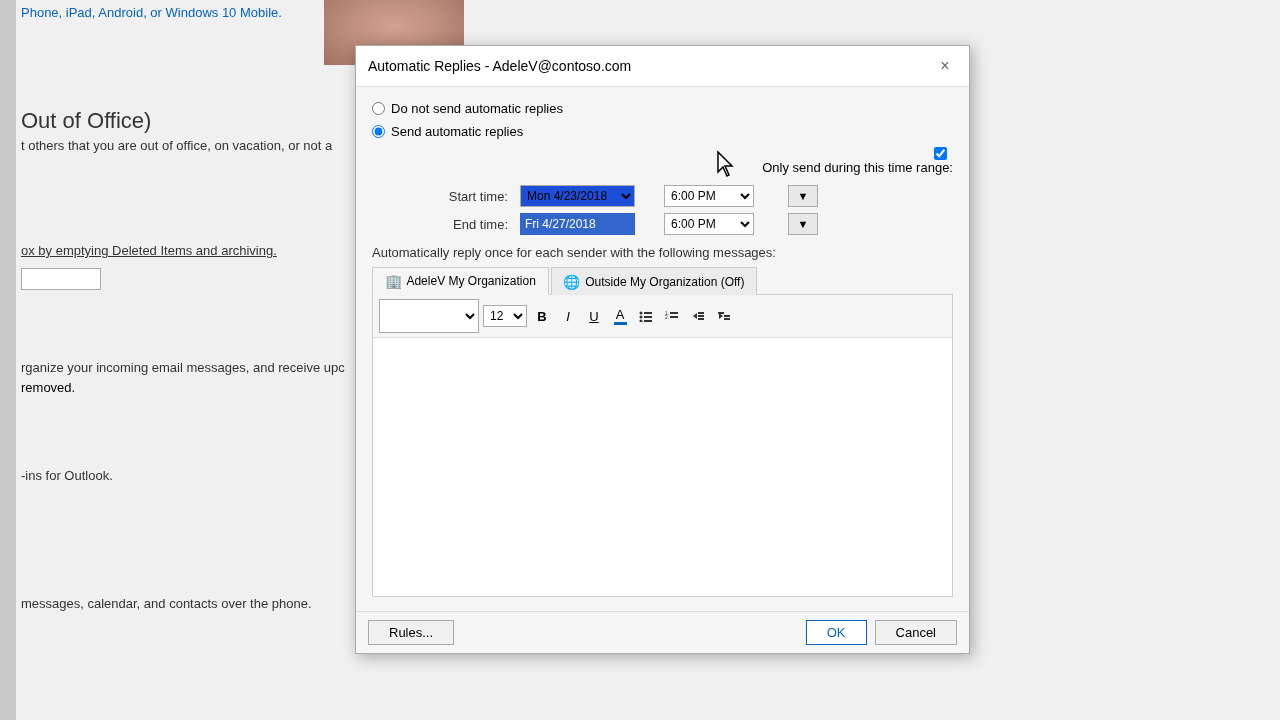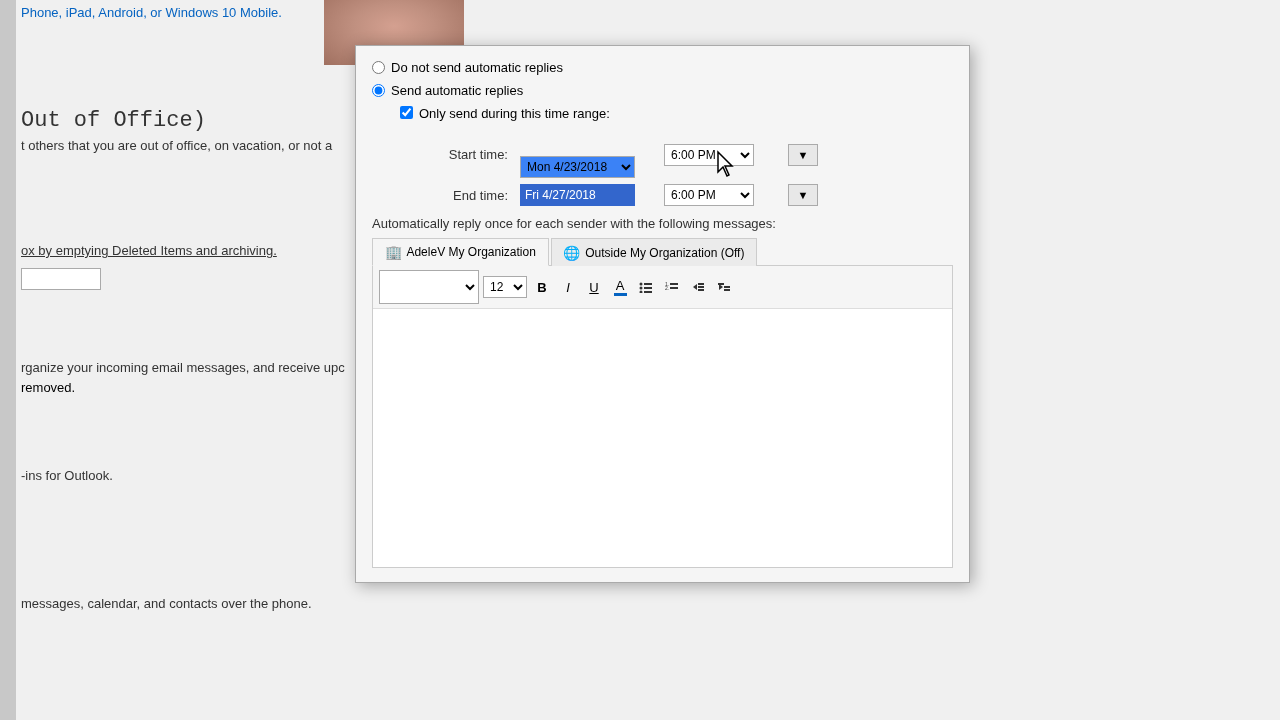--- a/index.html
+++ b/index.html
@@ -69,23 +69,24 @@
       align-items: center;
       margin-bottom: 8px;
     }
     .radio-row input[type="radio"] {
       margin-right: 6px;
     }
 
     
     .checkbox-row {
       display: flex;
-      align-items: flex-start;
+      align-items: flex-end;
       margin-left: 28px;
       margin-bottom: 10px;
+      flex-direction: column;
     }
     .checkbox-row input[type="checkbox"] {
       margin-right: 6px;
     }
 
     
     .time-grid {
       display: grid;
       grid-template-columns: 100px 140px 120px 40px;
       align-items: center;
@@ -221,40 +222,44 @@
 </head>
 <body>
 
 <div class="bg-content">
   <div style="position:absolute; top:5px; left:5px; color:#0563c1; font-size:13px;">Phone, iPad, Android, or Windows 10 Mobile.</div>
 
   <div style="position:absolute; top:0; left:308px; width:140px; height:65px; background: linear-gradient(180deg, #c8a090 0%, #b8887a 100%); overflow:hidden;">
     <div style="width:100%; height:100%; background: radial-gradient(ellipse at 50% 40%, #d4a090 0%, #c09080 40%, #a07060 100%);"></div>
   </div>
 
-  <div style="position:absolute; top:108px; left:5px; font-size:22px; font-weight:300; color:#333;font-family:Liberation Mono, monospace;">Out of Office)</div>
+  <div style="position:absolute; top:108px; left:5px; font-size:22px; font-weight:300; color:#333;">Out of Office)</div>
 
   <div style="position:absolute; top:138px; left:5px; color:#333; font-size:13px;">t others that you are out of office, on vacation, or not a</div>
 
   <div style="position:absolute; top:243px; left:5px; color:#333; font-size:13px;text-decoration:underline;">ox by emptying Deleted Items and archiving.</div>
 
   <div style="position:absolute; top:268px; left:5px; width:80px; height:22px; border:1px solid #aaa; background:#fff;"></div>
 
   <div style="position:absolute; top:360px; left:5px; color:#333; font-size:13px;">rganize your incoming email messages, and receive upc</div>
 
   <div style="position:absolute; top:380px; left:5px; color:#000000; font-size:13px;">removed.</div>
 
   <div style="position:absolute; top:468px; left:5px; color:#333; font-size:13px;">-ins for Outlook.</div>
 
 
   <div style="position:absolute; top:596px; left:5px; color:#333; font-size:13px;">messages, calendar, and contacts over the phone.</div>
 </div>
 
 <div class="dialog-overlay">
 
+  <div class="dialog-titlebar">
+    <span class="dialog-title">Automatic Replies - AdeleV@contoso.com</span>
+    <button class="close-btn">×</button>
+  </div>
 
   <div class="dialog-body">
 
     <div class="radio-row">
       <input type="radio" name="reply-mode" id="no-reply" style="">
       <label for="no-reply">Do not send automatic replies</label>
     </div>
 
     <div class="radio-row">
       <input type="radio" name="reply-mode" id="send-reply" checked="" style="">
@@ -262,21 +267,21 @@
     </div>
 
     <div class="checkbox-row">
       <input type="checkbox" id="time-range" checked="" style="">
       <label for="time-range">Only send during this time range:</label>
     </div>
 
     <div class="time-grid">
       <span class="time-label">Start time:</span>
       <div style="display:flex; align-items:center;">
-        <select style="height:22px; font-size:12px; border:1px solid #aaa; background:#3b82f6; padding:0 2px; width:115px;margin-top:25px;">
+        <select style="height:22px; font-size:12px; border:1px solid #aaa; background:#1d4ed8; padding:0 2px; width:115px;">
           <option>Mon 4/23/2018</option>
         </select>
       </div>
       <div style="display:flex; align-items:center;">
         <select style="height:22px; font-size:12px; border:1px solid #aaa; background:#fff; padding:0 2px; width:90px;">
           <option>6:00 PM</option>
         </select>
       </div>
       <div style="width:30px; height:22px; background:#e8e8e8; border:1px solid #aaa; display:flex; align-items:center; justify-content:center; cursor:pointer; font-size:11px;">▼</div>
     </div>
@@ -359,20 +364,27 @@
           </svg>
         </button>
       </div>
 
       <div class="editor-area" contenteditable="true" style="outline: none;">
       </div>
     </div>
 
   </div>
 
+  <div class="dialog-footer">
+    <button class="btn">Rules...</button>
+    <div class="footer-right">
+      <button class="btn btn-primary">OK</button>
+      <button class="btn">Cancel</button>
+    </div>
+  </div>
 
 </div>
 
 <div style="position:absolute; top:150px; left:716px; pointer-events:none; z-index:999;">
   <svg width="20" height="28" viewBox="0 0 20 28">
     <polygon points="2,2 2,22 7,17 11,26 13,25 9,16 16,16" fill="white" stroke="black" stroke-width="1.5"></polygon>
   </svg>
 </div>
 
 </body></html>

